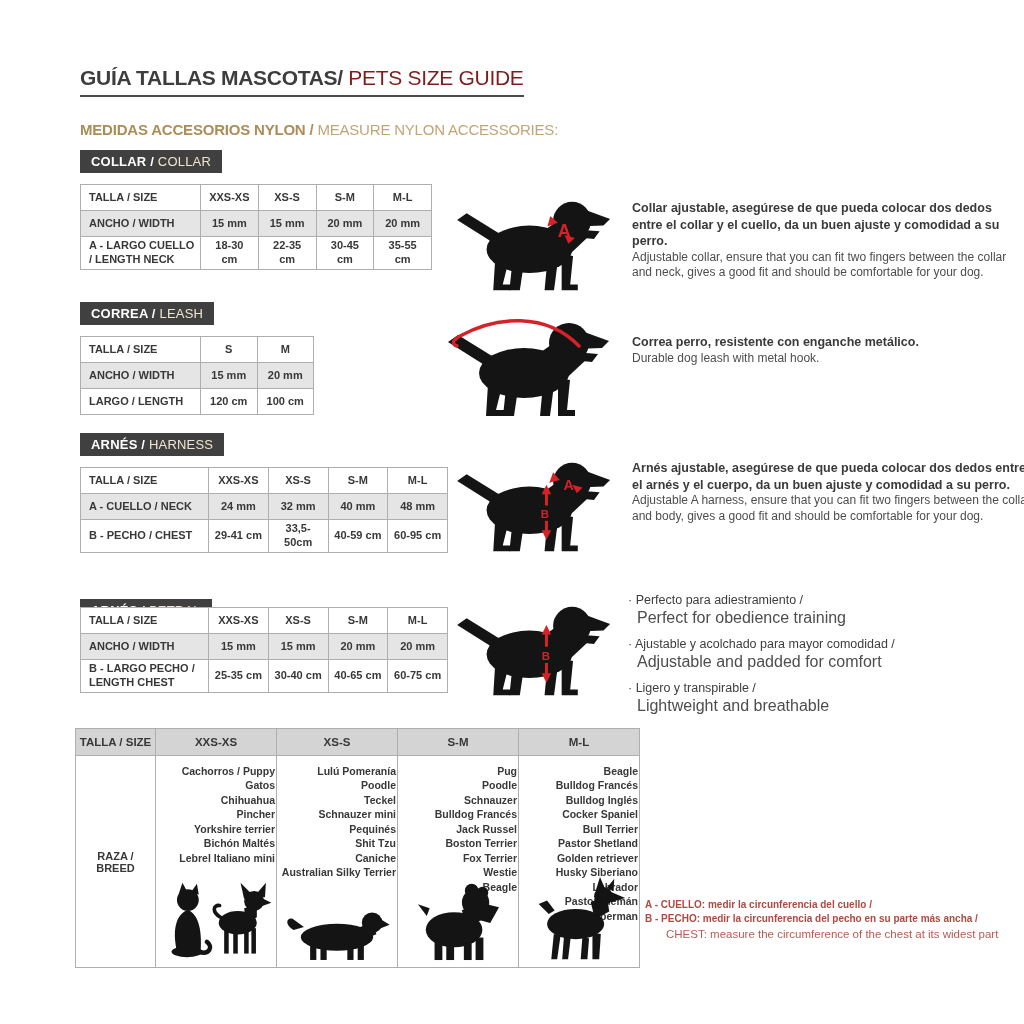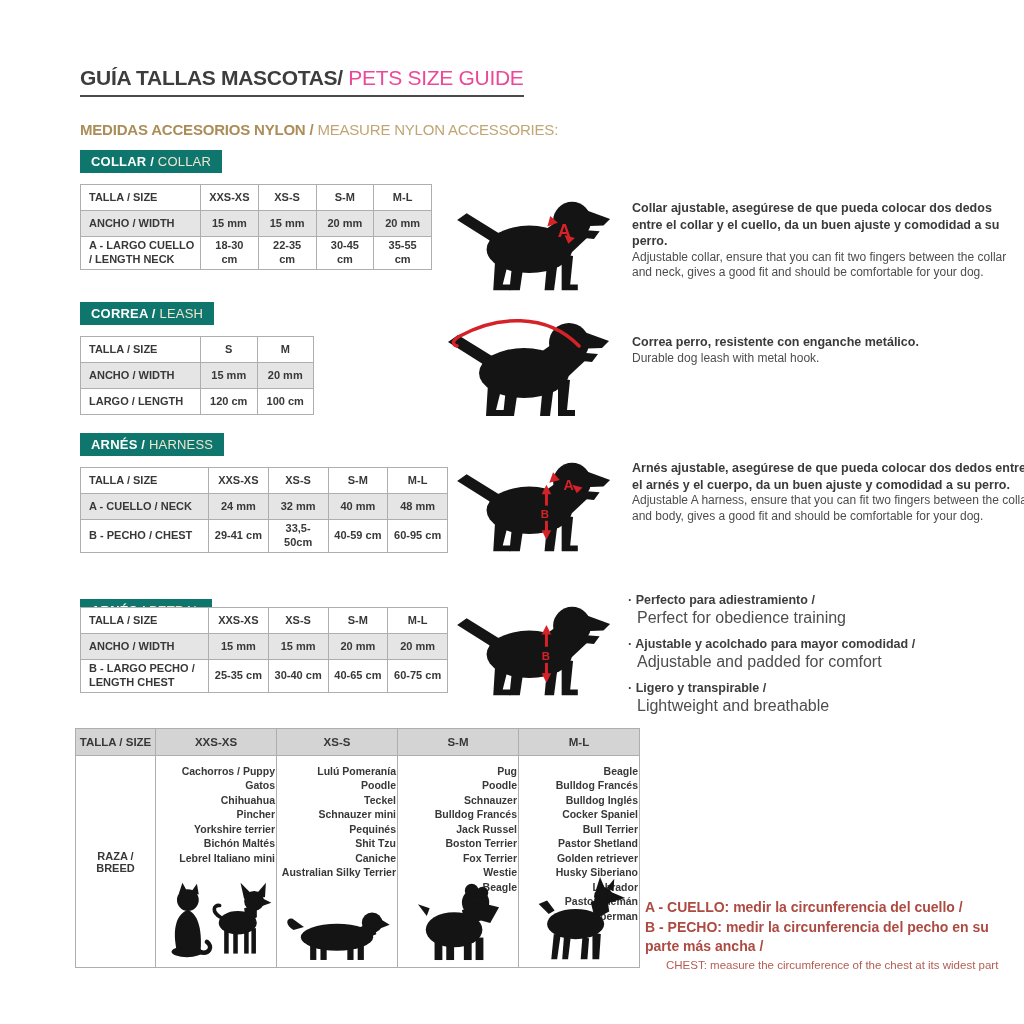--- a/index.html
+++ b/index.html
@@ -1,45 +1,45 @@
 <!DOCTYPE html>
 <html><head>
 <meta charset="utf-8">
 <style>
   html,body{margin:0;padding:0;background:#fff}
   body{width:1024px;height:1024px;position:relative;overflow:hidden;
        font-family:"Liberation Sans",sans-serif;color:#3d3d3d}
   .abs{position:absolute}
   .title{font-size:21px;font-weight:bold;letter-spacing:-0.3px;
          border-bottom:2px solid #4a4a4a;padding-bottom:5px;display:inline-block}
-  .title .en{font-weight:400;color:#ec4899}
+  .title .en{font-weight:400;color:#7f1d1d}
   .subtitle{font-size:15px;font-weight:bold;color:#ab8d58;letter-spacing:-0.2px}
   .subtitle .en{font-weight:400;color:#c0a575}
-  .badge{display:inline-block;background:#0f766e;color:#fff;font-size:13px;
+  .badge{display:inline-block;background:#404040;color:#fff;font-size:13px;
          font-weight:bold;padding:4px 11px;letter-spacing:0.2px}
   .badge .en{font-weight:400;color:#f0e5d0}
   table.tbl{border-collapse:collapse;table-layout:fixed;font-size:11px;background:#fff}
   .tbl th,.tbl td{border:1px solid #aeaeae;padding:2px 5px;text-align:center;
          font-weight:bold;color:#383838;line-height:1.25;height:21px}
   .tbl .lbl{text-align:left;padding-left:8px}
   .tbl tr.shaded td{background:#e5e5e5}
   .note-es{font-size:12.5px;font-weight:bold;line-height:1.32;color:#3a3a3a}
   .note-en{font-size:12px;line-height:1.32;color:#4d4d4d}
   .bullet{margin-bottom:7px}
-  .bullet .es{font-size:12.5px;font-weight:bold;line-height:1.3}
+  .bullet .es{font-size:12.5px;font-weight:normal;line-height:1.3}
   .bullet .en{font-size:16px;color:#4d4d4d;padding-left:9px;line-height:1.3}
   table.btbl{border-collapse:collapse;table-layout:fixed;font-size:10.5px;background:#fff}
   .btbl th,.btbl td{border:1px solid #aeaeae;color:#383838}
   .btbl th{background:#d4d4d4;font-size:11.5px;font-weight:bold;height:24px}
   .btbl td{vertical-align:top;position:relative}
   .breeds{white-space:pre-line;font-weight:bold;line-height:1.38;text-align:right;padding-top:7px}
   .raza{white-space:pre-line;font-weight:bold;font-size:11px;text-align:center}
   .raza-cell{vertical-align:middle !important}
   .sil{position:absolute;left:0;right:0;bottom:4px;text-align:center}
-  .mn-bold{color:#ad4a41;font-size:14px;font-weight:bold;line-height:1.4}
+  .mn-bold{color:#ad4a41;font-size:10px;font-weight:bold;line-height:1.4}
   .mn-reg{color:#b45c52;font-size:11.5px;padding-left:21px;line-height:1.4}
   svg{display:block}
 </style>
 </head>
 <body>
 
 <svg width="0" height="0" style="position:absolute" aria-hidden="true">
   <defs>
     <g id="dog-base" fill="#141414">
       <polygon points="2,42 12,35 46,56 40,66"></polygon>

